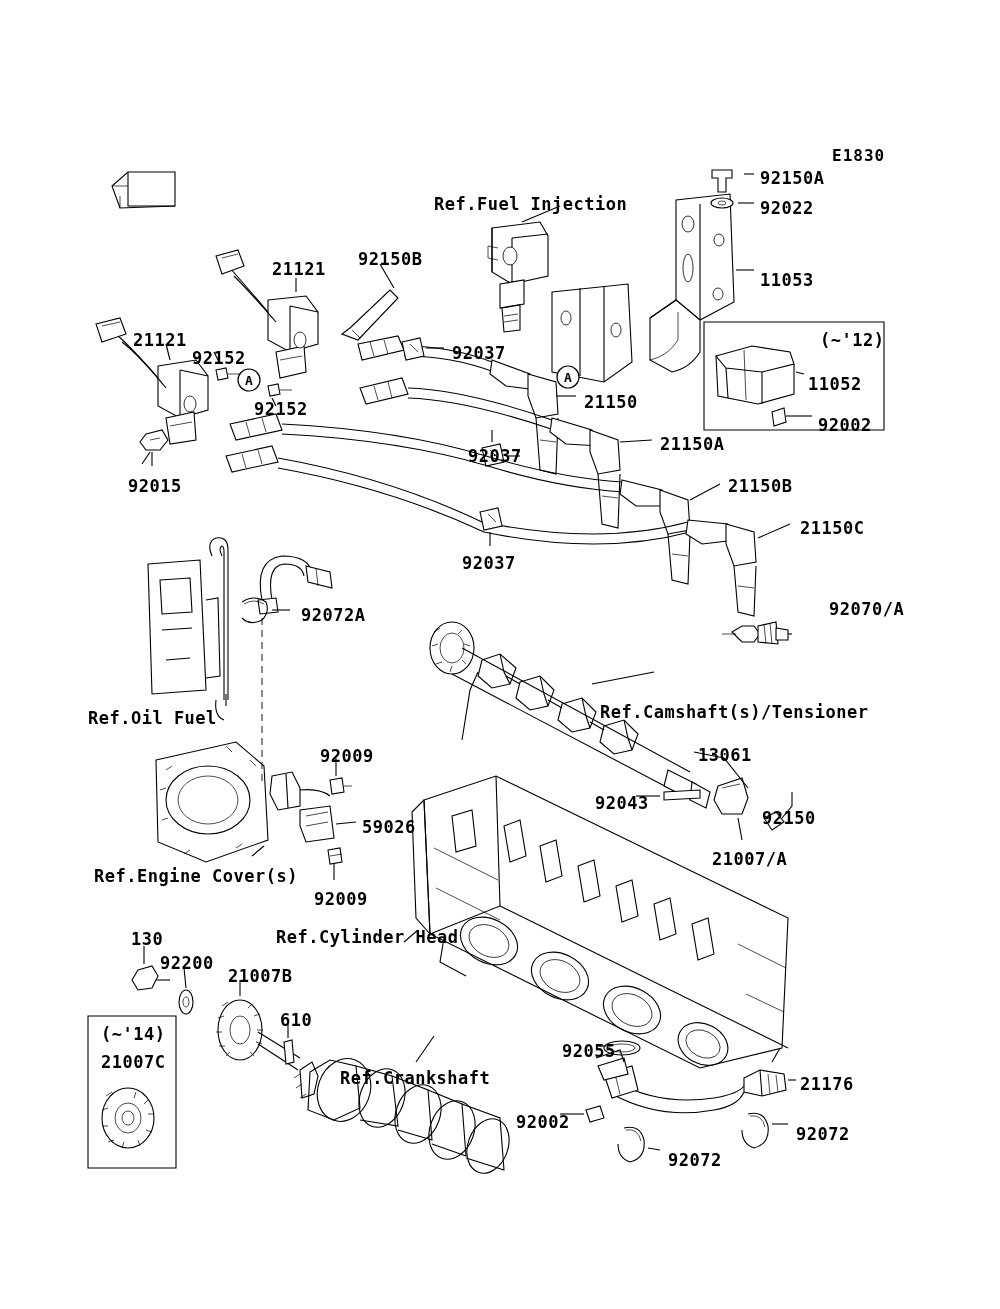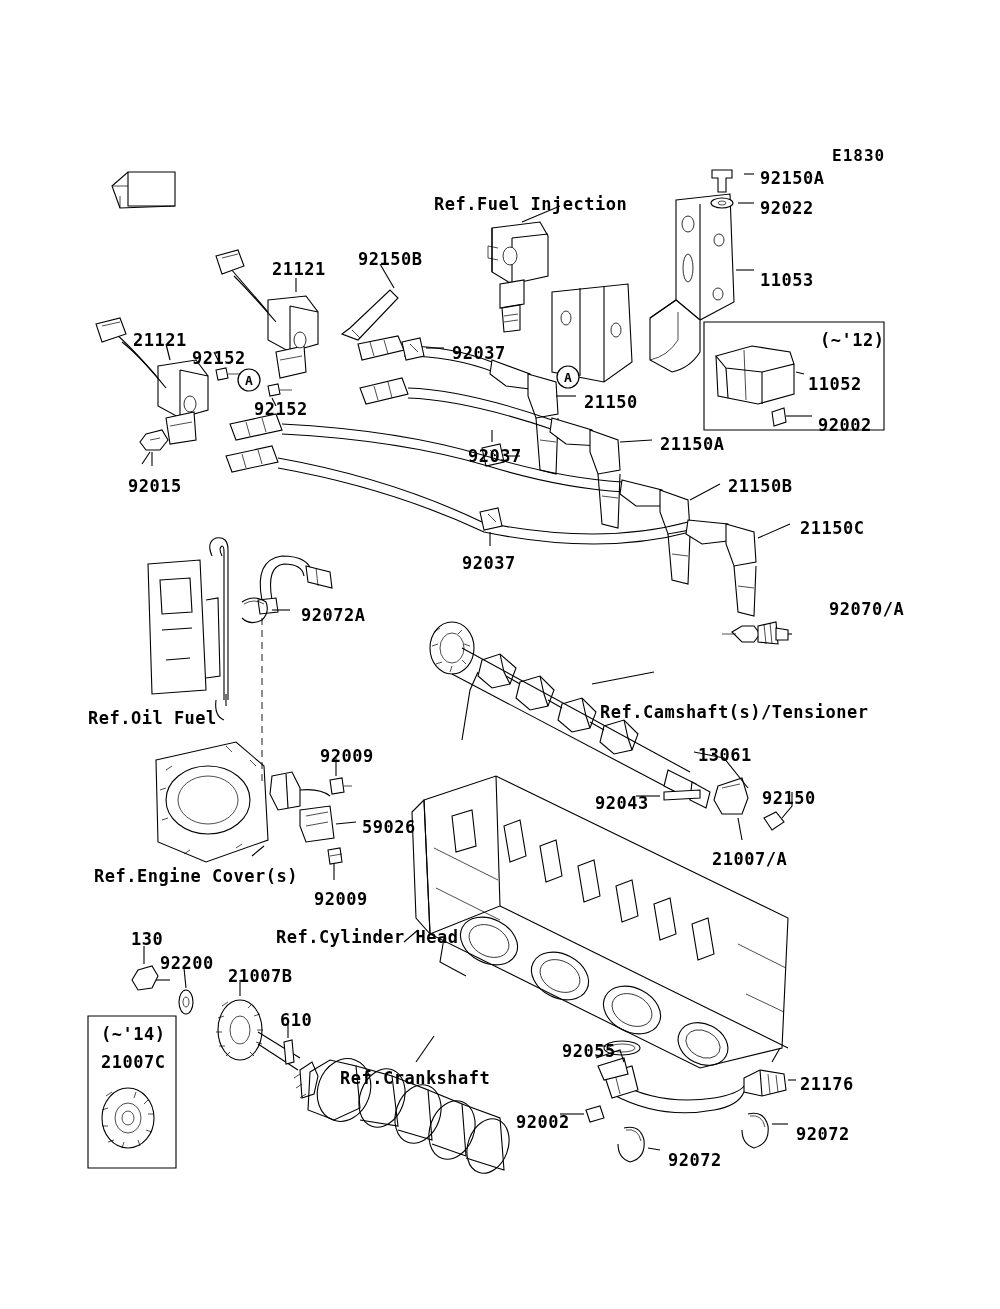--- a/index.html
+++ b/index.html
@@ -548,21 +548,21 @@
   <div class="lbl" style="left:800px; top:518px;">21150C</div>
   <div class="lbl" style="left:808px; top:374px;">11052</div>
   <div class="lbl" style="left:818px; top:415px;">92002</div>
   <div class="lbl" style="left:797px; top:599px;margin-left:32px;">92070/A</div>
   <div class="lbl" style="left:301px; top:605px;">92072A</div>
   <div class="lbl" style="left:320px; top:746px;">92009</div>
   <div class="lbl" style="left:362px; top:817px;">59026</div>
   <div class="lbl" style="left:314px; top:889px;">92009</div>
   <div class="lbl" style="left:698px; top:745px;">13061</div>
   <div class="lbl" style="left:595px; top:793px;">92043</div>
-  <div class="lbl" style="left:762px; top:788px;">92150</div>
+  <div class="lbl" style="left:762px; top:808px;">92150</div>
   <div class="lbl" style="left:712px; top:849px;">21007/A</div>
   <div class="lbl" style="left:131px; top:929px;">130</div>
   <div class="lbl" style="left:160px; top:953px;">92200</div>
   <div class="lbl" style="left:228px; top:966px;">21007B</div>
   <div class="lbl" style="left:280px; top:1010px;">610</div>
   <div class="lbl" style="left:101px; top:1052px;">21007C</div>
   <div class="lbl" style="left:562px; top:1041px;">92055</div>
   <div class="lbl" style="left:800px; top:1074px;">21176</div>
   <div class="lbl" style="left:796px; top:1124px;">92072</div>
   <div class="lbl" style="left:516px; top:1112px;">92002</div>

